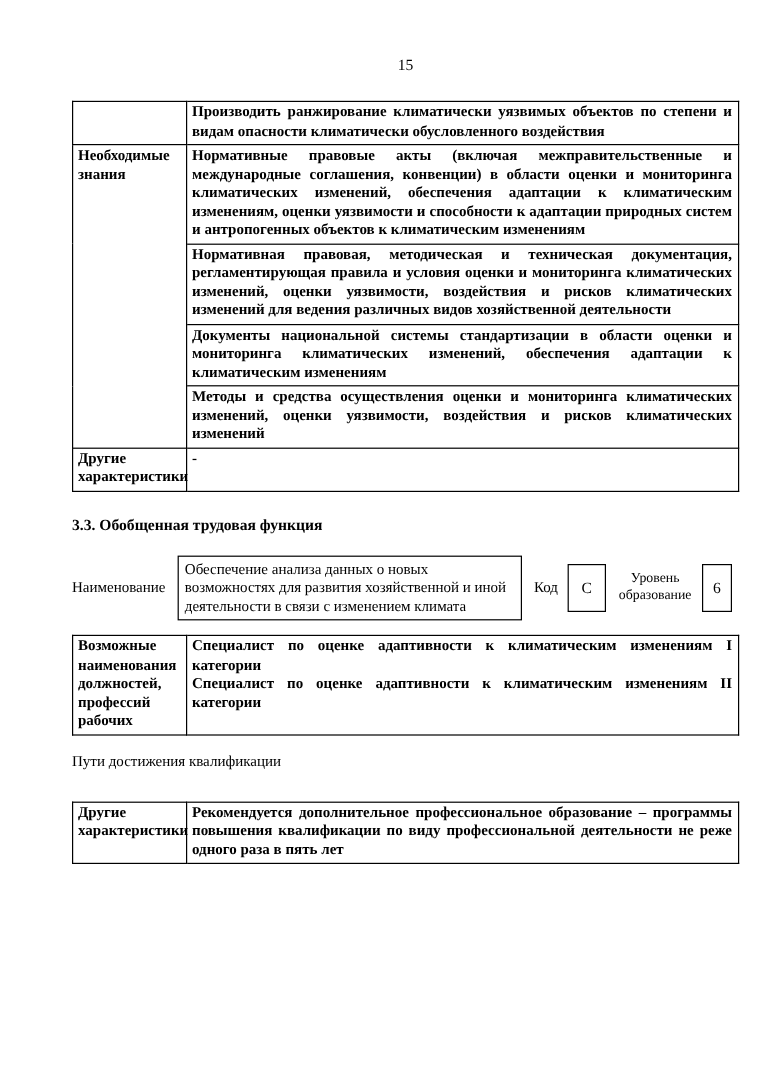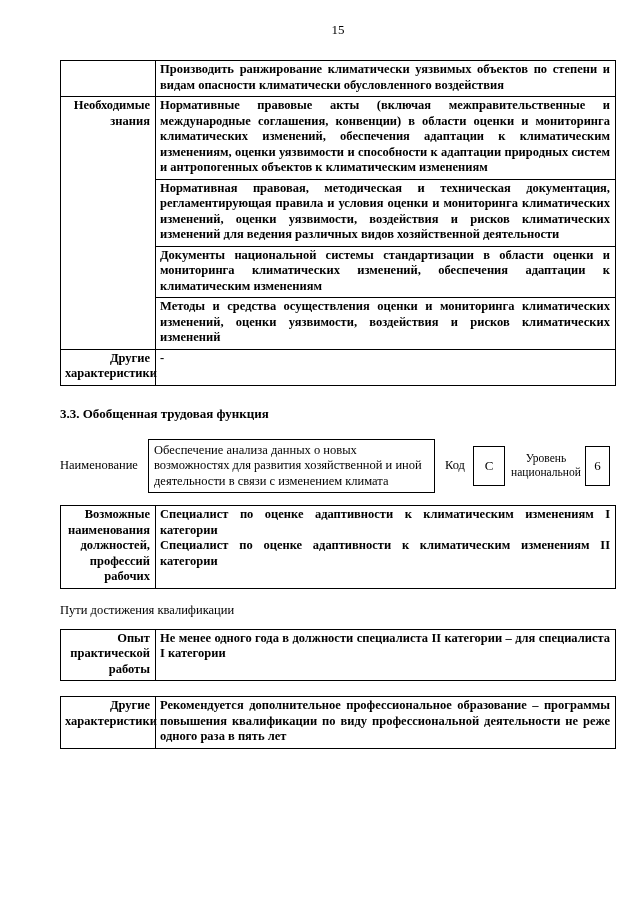--- a/index.html
+++ b/index.html
@@ -3,38 +3,38 @@
 <meta charset="utf-8">
 <style>
   * { margin: 0; padding: 0; box-sizing: border-box; }
   html, body { background: #ffffff; }
   body {
     width: 640px; height: 905px;
     font-family: "Liberation Serif", serif;
     color: #000;
     overflow: hidden;
   }
-  .page { padding: 22px 24px 0 60px; }
+  .page { padding: 22px 24px 0 60px; margin-top: 24px; }
 
   .pagenum { text-align: center; font-size: 13px; margin-bottom: 22px; }
 
   table {
     border-collapse: collapse;
     width: 100%;
     table-layout: fixed;
     font-size: 12.5px;
     line-height: 1.24;
   }
   td {
     border: 1px solid #000;
     vertical-align: top;
     padding: 1px 5px 3px 4px;
     font-weight: bold;
   }
-  td.lbl { text-align: right; }
+  td.lbl { text-align: left; }
   td.val { text-align: justify; }
   col.col-label { width: 95px; }
   .multiline { white-space: pre-line; }
 
   .heading { font-weight: bold; font-size: 13px; margin: 20px 0 17px 0; }
 
   .gtf { display: flex; align-items: center; font-size: 12.5px; margin-bottom: 12px; }
   .gtf-name-label { width: 88px; flex: none; }
   .gtf-name-box {
     border: 1px solid #000; width: 287px; flex: none;
@@ -95,21 +95,21 @@
     </tbody>
   </table>
 
   <div class="heading">3.3. Обобщенная трудовая функция</div>
 
   <div class="gtf">
     <div class="gtf-name-label">Наименование</div>
     <div class="gtf-name-box">Обеспечение анализа данных о новых возможностях для развития хозяйственной и иной деятельности в связи с изменением климата</div>
     <div class="gtf-code-label">Код</div>
     <div class="gtf-code-box">C</div>
-    <div class="gtf-level-label">Уровень национальной</div>
+    <div class="gtf-level-label">Уровень образование</div>
     <div class="gtf-level-box">6</div>
   </div>
 
   <table class="tbl-gap-after">
     <colgroup>
         <col class="col-label">
         <col>
       </colgroup>
     <tbody>
       <tr>
@@ -121,24 +121,20 @@
   </table>
 
   <div class="plain-text">Пути достижения квалификации</div>
 
   <table>
     <colgroup>
         <col class="col-label">
         <col>
       </colgroup>
     <tbody>
-      <tr>
-        <td class="lbl">Опыт практической работы</td>
-        <td class="val">Не менее одного года в должности специалиста II категории – для специалиста I категории</td>
-      </tr>
     </tbody>
   </table>
 
   <table class="tbl-gap-before">
     <colgroup>
         <col class="col-label">
         <col>
       </colgroup>
     <tbody>
       <tr>

